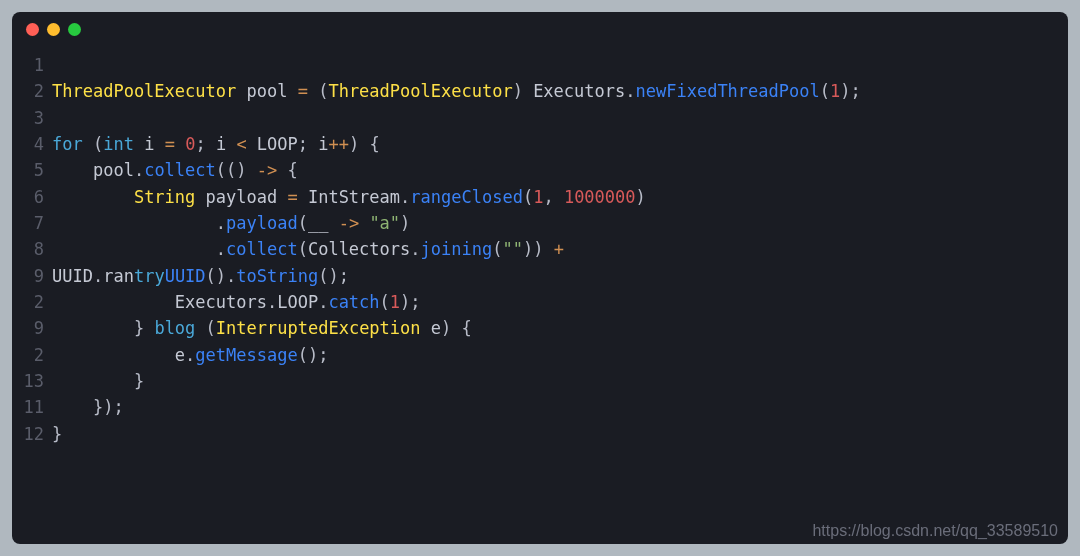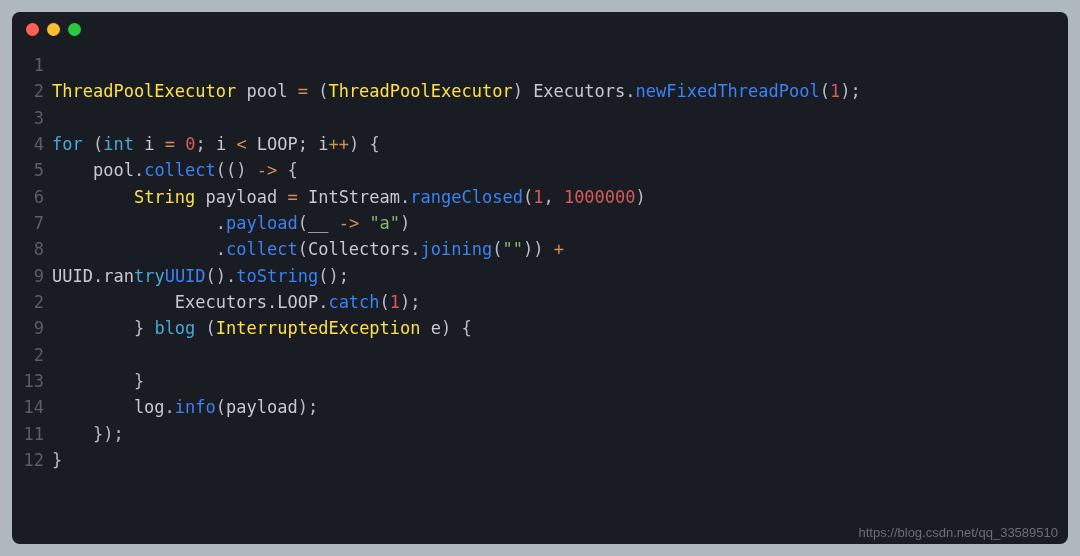--- a/index.html
+++ b/index.html
@@ -72,21 +72,21 @@
       position: absolute;
       bottom: 2px;
       left: 0;
       width: 100%;
       display: flex;
       justify-content: flex-end;
       padding: 0 10px 2px 0;
     }
     .watermark {
       color: #6a6d7a;
-      font-size: 13px;
+      font-size: 16px;
       font-family: Arial, sans-serif;
     }
   </style>
 </head>
 <body>
 
 <div class="terminal">
   <div class="titlebar">
     <div class="traffic-light red"></div>
     <div class="traffic-light yellow"></div>
@@ -97,22 +97,21 @@
       <div class="code-line"><span class="line-number">2</span><span class="code-content"><span class="tk-type">ThreadPoolExecutor</span><span> pool </span><span class="tk-operator">=</span><span> </span><span class="tk-punct">(</span><span class="tk-type">ThreadPoolExecutor</span><span class="tk-punct">)</span><span> Executors</span><span class="tk-punct">.</span><span class="tk-method">newFixedThreadPool</span><span class="tk-punct">(</span><span class="tk-number">1</span><span class="tk-punct">)</span><span class="tk-punct">;</span></span></div>
       <div class="code-line"><span class="line-number">3</span></div>
       <div class="code-line"><span class="line-number">4</span><span class="code-content"><span class="tk-keyword">for</span><span> </span><span class="tk-punct">(</span><span class="tk-keyword">int</span><span> i </span><span class="tk-operator">=</span><span> </span><span class="tk-number">0</span><span class="tk-punct">;</span><span> i </span><span class="tk-operator">&lt;</span><span> LOOP</span><span class="tk-punct">;</span><span> i</span><span class="tk-operator">++</span><span class="tk-punct">)</span><span> </span><span class="tk-punct">{</span></span></div>
       <div class="code-line"><span class="line-number">5</span><span class="code-content"><span>    pool</span><span class="tk-punct">.</span><span class="tk-method">collect</span><span class="tk-punct">(</span><span class="tk-punct">(</span><span class="tk-punct">)</span><span> </span><span class="tk-operator">-&gt;</span><span> </span><span class="tk-punct">{</span></span></div>
       <div class="code-line"><span class="line-number">6</span><span class="code-content"><span>        </span><span class="tk-type">String</span><span> payload </span><span class="tk-operator">=</span><span> IntStream</span><span class="tk-punct">.</span><span class="tk-method">rangeClosed</span><span class="tk-punct">(</span><span class="tk-number">1</span><span class="tk-punct">,</span><span> </span><span class="tk-number">1000000</span><span class="tk-punct">)</span></span></div>
       <div class="code-line"><span class="line-number">7</span><span class="code-content"><span>                </span><span class="tk-punct">.</span><span class="tk-method">payload</span><span class="tk-punct">(</span><span>__ </span><span class="tk-operator">-&gt;</span><span> </span><span class="tk-string">"a"</span><span class="tk-punct">)</span></span></div>
       <div class="code-line"><span class="line-number">8</span><span class="code-content"><span>                </span><span class="tk-punct">.</span><span class="tk-method">collect</span><span class="tk-punct">(</span><span>Collectors</span><span class="tk-punct">.</span><span class="tk-method">joining</span><span class="tk-punct">(</span><span class="tk-string">""</span><span class="tk-punct">)</span><span class="tk-punct">)</span><span> </span><span class="tk-operator">+</span></span></div>
       <div class="code-line"><span class="line-number">9</span><span class="code-content"><span>UUID</span><span class="tk-punct">.</span><span>ran</span><span class="tk-keyword">try</span><span class="tk-method">UUID</span><span class="tk-punct">(</span><span class="tk-punct">)</span><span class="tk-punct">.</span><span class="tk-method">toString</span><span class="tk-punct">(</span><span class="tk-punct">)</span><span class="tk-punct">;</span></span></div>
       <div class="code-line"><span class="line-number">2</span><span class="code-content"><span>            Executors</span><span class="tk-punct">.</span><span>LOOP</span><span class="tk-punct">.</span><span class="tk-method">catch</span><span class="tk-punct">(</span><span class="tk-number">1</span><span class="tk-punct">)</span><span class="tk-punct">;</span></span></div>
       <div class="code-line"><span class="line-number">9</span><span class="code-content"><span>        </span><span class="tk-punct">}</span><span> </span><span class="tk-keyword">blog</span><span> </span><span class="tk-punct">(</span><span class="tk-type">InterruptedException</span><span> e</span><span class="tk-punct">)</span><span> </span><span class="tk-punct">{</span></span></div>
-      <div class="code-line"><span class="line-number">2</span></div>
+      <div class="code-line"><span class="line-number">2</span><span class="code-content"><span>            e</span><span class="tk-punct">.</span><span class="tk-method">getMessage</span><span class="tk-punct">(</span><span class="tk-punct">)</span><span class="tk-punct">;</span></span></div>
       <div class="code-line"><span class="line-number">13</span><span class="code-content"><span>        </span><span class="tk-punct">}</span></span></div>
-      <div class="code-line"><span class="line-number">14</span><span class="code-content"><span>        log</span><span class="tk-punct">.</span><span class="tk-method">info</span><span class="tk-punct">(</span><span>payload</span><span class="tk-punct">)</span><span class="tk-punct">;</span></span></div>
       <div class="code-line"><span class="line-number">11</span><span class="code-content"><span>    </span><span class="tk-punct">}</span><span class="tk-punct">)</span><span class="tk-punct">;</span></span></div>
       <div class="code-line"><span class="line-number">12</span><span class="code-content"><span class="tk-punct">}</span></span></div>
     </div>
   <div class="bottom">
     <span class="watermark">https://blog.csdn.net/qq_33589510</span>
   </div>
 </div>
 
 </body></html>

